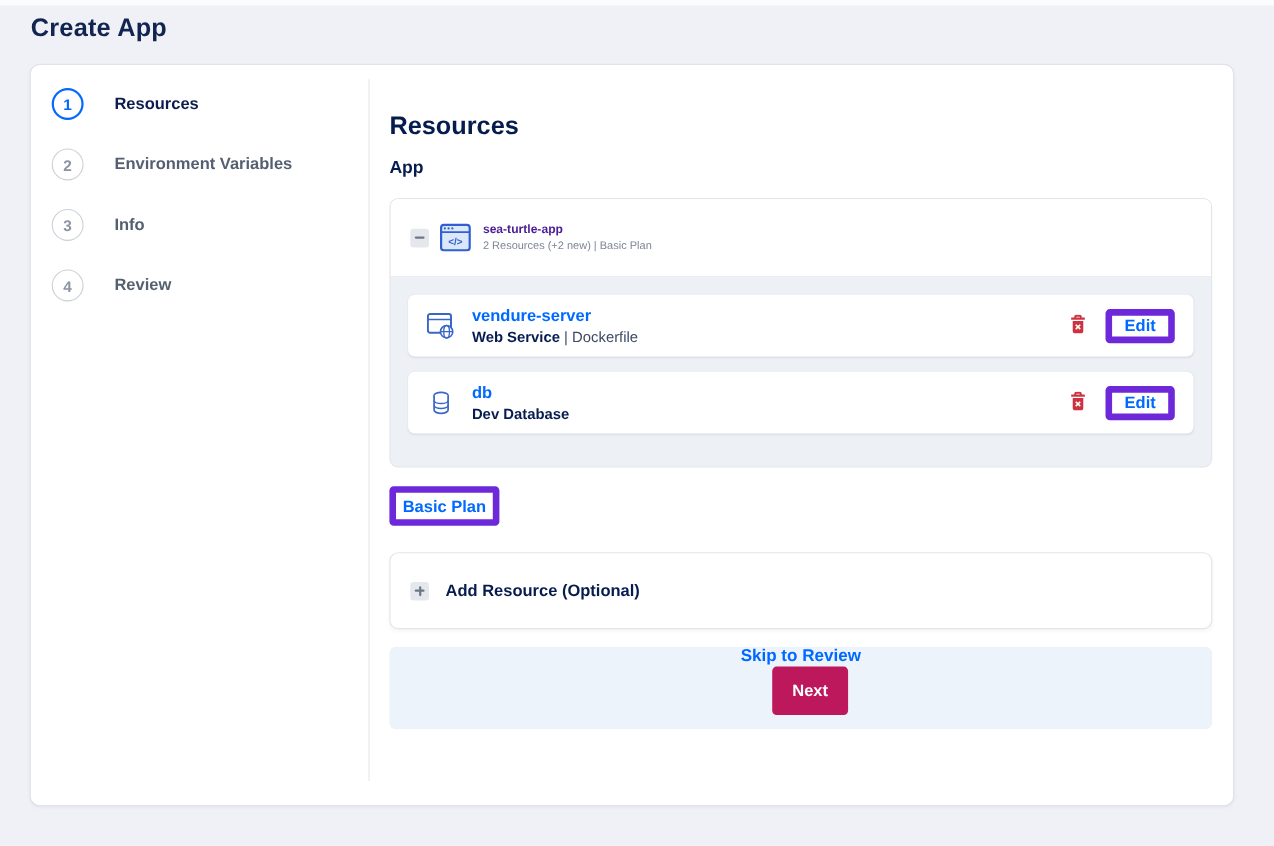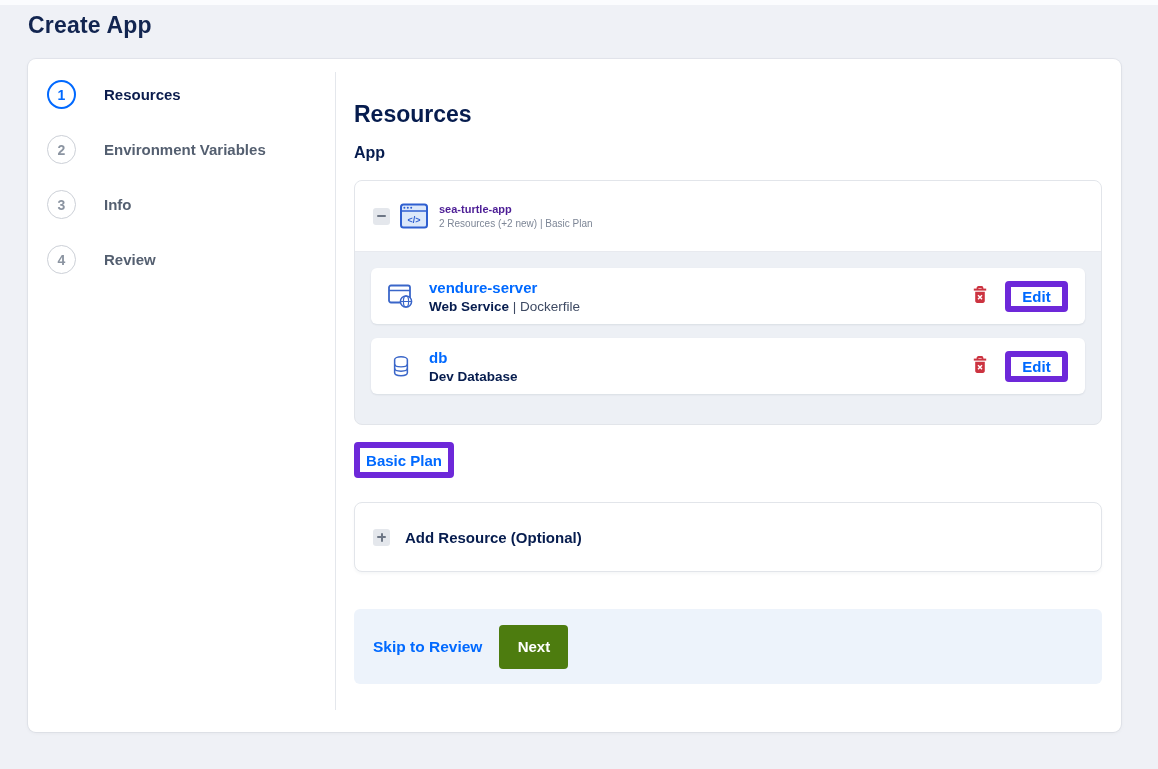--- a/index.html
+++ b/index.html
@@ -92,31 +92,31 @@
   
   .add-resource-card {
     margin-top:24px; width:748px; height:70px; background:#fff;
     border:1px solid #e2e5ea; border-radius:8px;
     box-shadow:0 2px 3px rgba(20,40,80,.04);
     display:flex; align-items:center; padding:0 18px; cursor:pointer;
   }
   .add-resource-label { margin-left:15px; font-size:15px; font-weight:700; color:#061c4e; }
   
   .footer-bar {
-    margin-top:37px; width:748px; height:75px; background:#edf3fb;
-    border-radius:6px; display:flex; align-items:center; padding:0 19px;
+    margin-top:16px; width:748px; height:75px; background:#edf3fb;
+    border-radius:6px; display:flex; align-items:center; padding:0 19px;flex-direction:column;
   }
   .skip-link {
     background:none; border:none; cursor:pointer;
     font-family:"Liberation Sans", sans-serif;
     font-size:15.5px; font-weight:700; color:#0069ff; padding:0;
   }
   .next-btn {
     margin-left:17px; width:69px; height:44px;
-    background:#4d7c0f; color:#fff; border:none; border-radius:4px;
+    background:#be185d; color:#fff; border:none; border-radius:4px;
     font-family:"Liberation Sans", sans-serif;
     font-size:15px; font-weight:700; cursor:pointer;
   }
 </style>
 </head>
 <body>
 
 <div class="top-strip"></div>
 
 <h1 class="page-title">Create App</h1>

